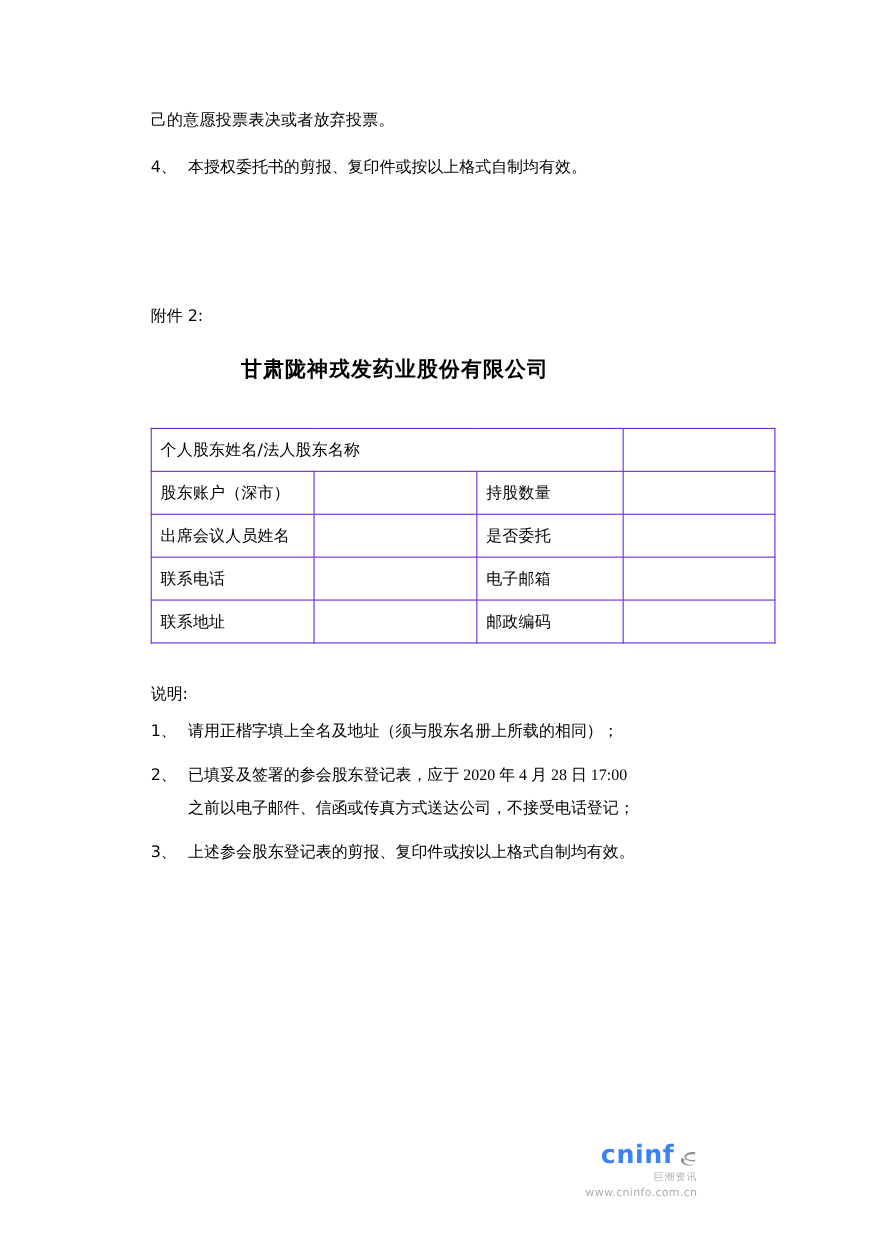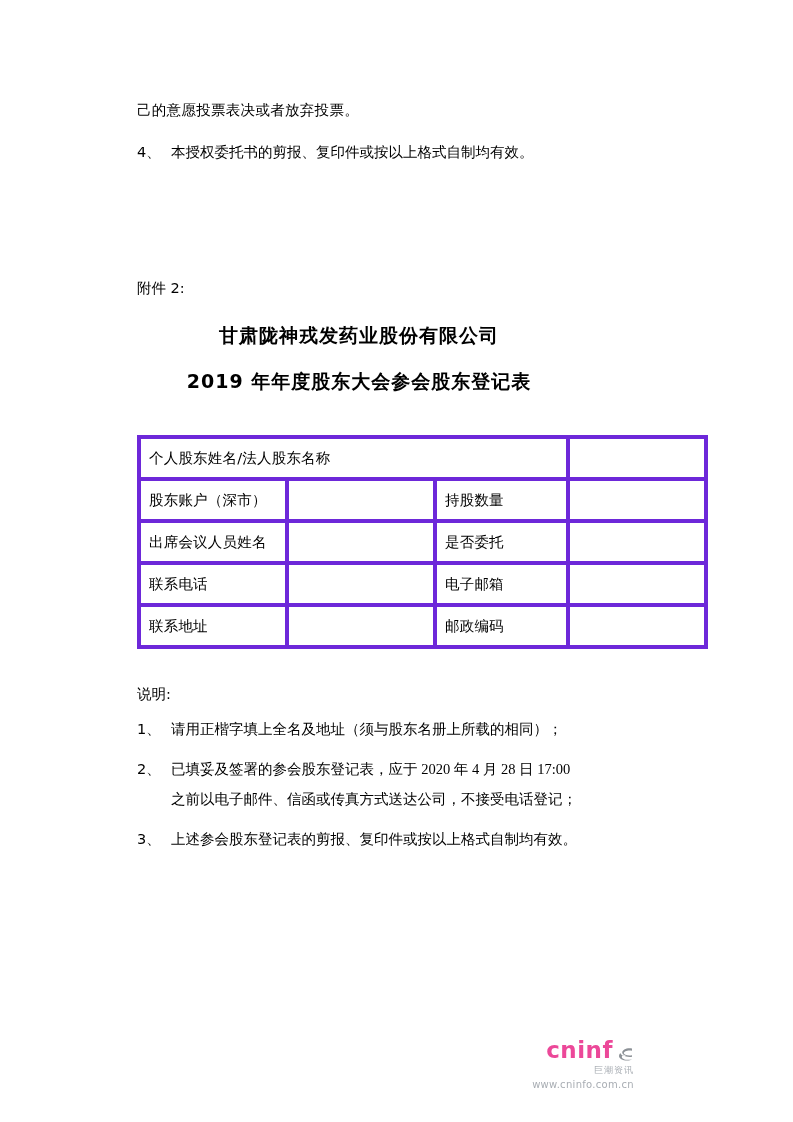--- a/index.html
+++ b/index.html
@@ -68,21 +68,21 @@
     letter-spacing: 1px;
     margin-top: 20px;
   }
   table.reg {
     margin-top: 40px;
     border-collapse: collapse;
     width: 567px;
     table-layout: fixed;
   }
   table.reg td {
-    border: 4px solid #6d28d9;
+    border: 1px solid #6d28d9;
     height: 38px;
     font-size: 14.5px;
     padding: 0 8px;
     vertical-align: middle;
     letter-spacing: 0.2px;
   }
   .notes-title {
     margin-top: 36px;
     font-weight: normal;
     font-size: 14.5px;
@@ -106,21 +106,21 @@
   .footer-logo {
     position: absolute;
     right: 60px;
     bottom: 32px;
     text-align: right;
     color: #9aa0a6;
   }
   .logo-main {
     font-size: 23px;
     font-weight: bold;
-    color: #ec4899;
+    color: #3b82f6;
     letter-spacing: 0.5px;
     display: flex;
     align-items: center;
     justify-content: flex-end;
   }
   .logo-mark {
     display: inline-block;
     margin-left: 4px;
     width: 17px;
     height: 17px;
@@ -148,21 +148,20 @@
     <p class="para">己的意愿投票表决或者放弃投票。</p>
     <div class="numbered">
       <div class="num">4、</div>
       <div class="numtext">本授权委托书的剪报、复印件或按以上格式自制均有效。</div>
     </div>
   </div>
 
   <div class="attach-label">附件 2:</div>
 
   <div class="doc-title">甘肃陇神戎发药业股份有限公司</div>
-  <div class="doc-subtitle">2019 年年度股东大会参会股东登记表</div>
 
   <table class="reg">
     <colgroup>
       <col style="width:148px">
       <col style="width:148px">
       <col style="width:133px">
       <col style="width:138px">
     </colgroup>
     <tbody>
       <tr>

